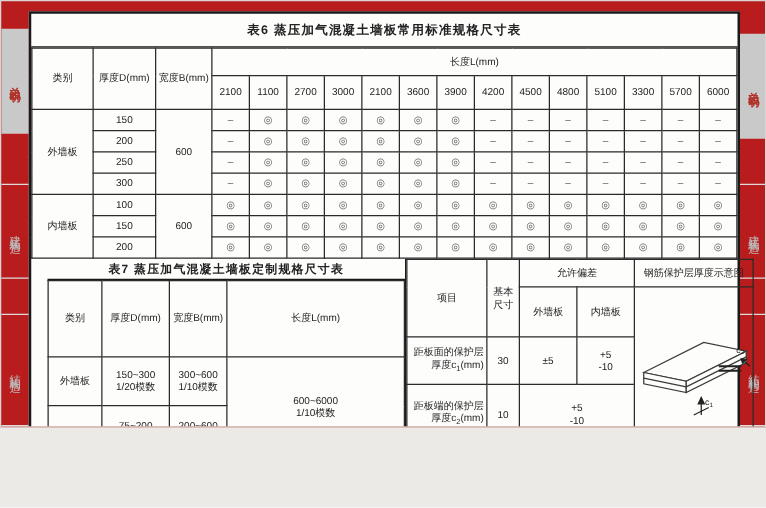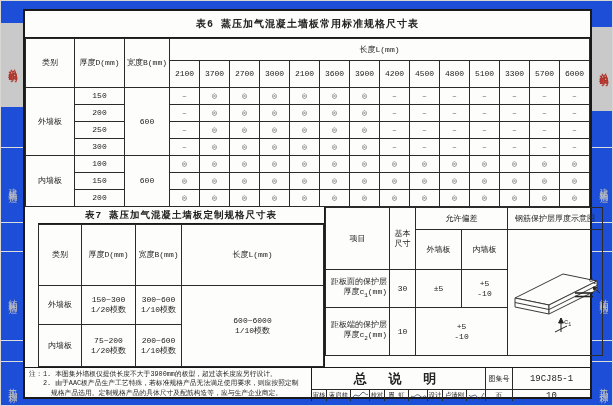--- a/index.html
+++ b/index.html
@@ -1,17 +1,17 @@
 <!DOCTYPE html>
 <html><head>
 <meta charset="utf-8">
 <style>
   html,body{margin:0;padding:0;background:#eceae6;}
-  #sheet{position:relative;width:613px;height:406px;background:#1d4ed8;overflow:hidden;
-         font-family:Liberation Mono, monospace;color:#222;border:1px solid #d8d6d2;box-sizing:border-box;}
+  #sheet{position:relative;width:613px;height:342px;background:#b91c1c;overflow:hidden;
+         font-family:Liberation Sans, sans-serif;color:#222;border:1px solid #d8d6d2;box-sizing:border-box;}
   
   .tabstrip{position:absolute;top:0;width:22px;height:406px;}
   #strip-left{left:0;}
   #strip-right{left:591px;}
   .vtab{position:absolute;left:0;width:22px;display:flex;align-items:center;justify-content:center;
         writing-mode:vertical-rl;text-orientation:upright;font-size:9px;letter-spacing:2px;line-height:22px;}
   .vtab.active{background:#c9c9c9;color:#b03228;font-weight:bold;}
   .vtab.idle{color:#bcbcbc;border-top:1px solid #dcdcdc;border-bottom:1px solid #dcdcdc;}
   
   #frame{position:absolute;left:22px;top:8px;width:569px;height:390px;border:2px solid #1a1a1a;
@@ -92,21 +92,21 @@
         </colgroup>
       <thead>
         <tr class="hr1">
           <th rowspan="2">类别</th>
           <th rowspan="2">厚度D(mm)</th>
           <th rowspan="2">宽度B(mm)</th>
           <th colspan="14">长度L(mm)</th>
         </tr>
         <tr class="hr2">
             <th>2100</th>
-            <th>3700</th>
+            <th>1100</th>
             <th>2700</th>
             <th>3000</th>
             <th>2100</th>
             <th>3600</th>
             <th>3900</th>
             <th>4200</th>
             <th>4500</th>
             <th>4800</th>
             <th>5100</th>
             <th>3300</th>

